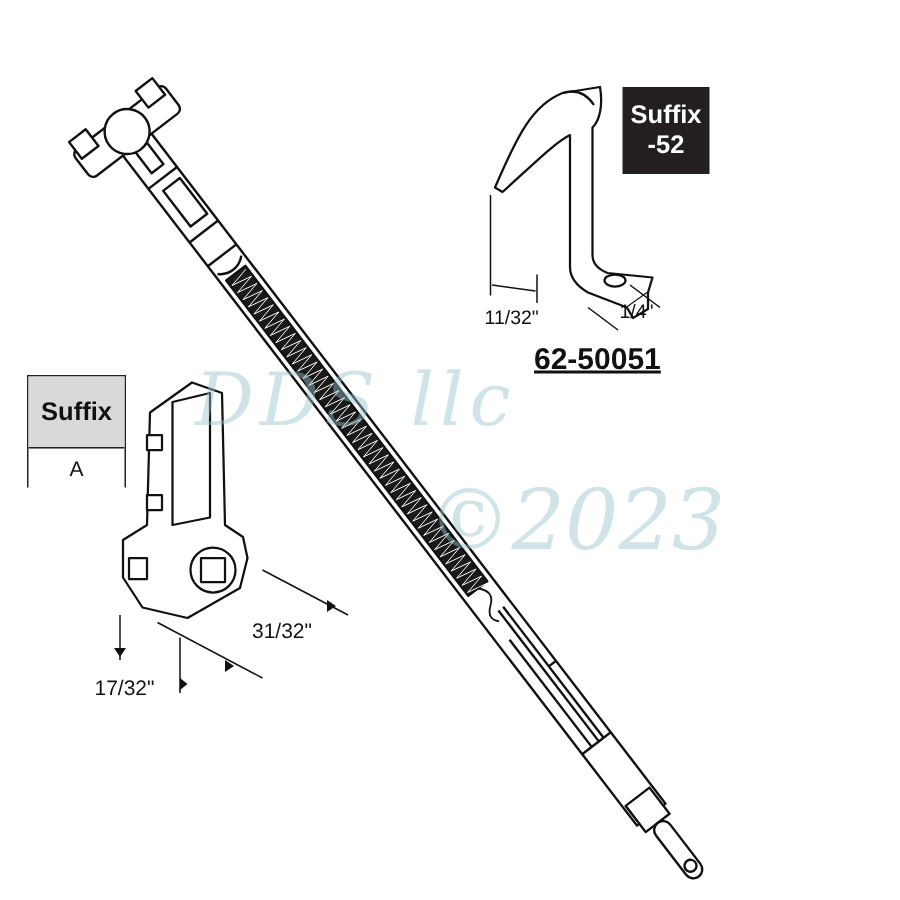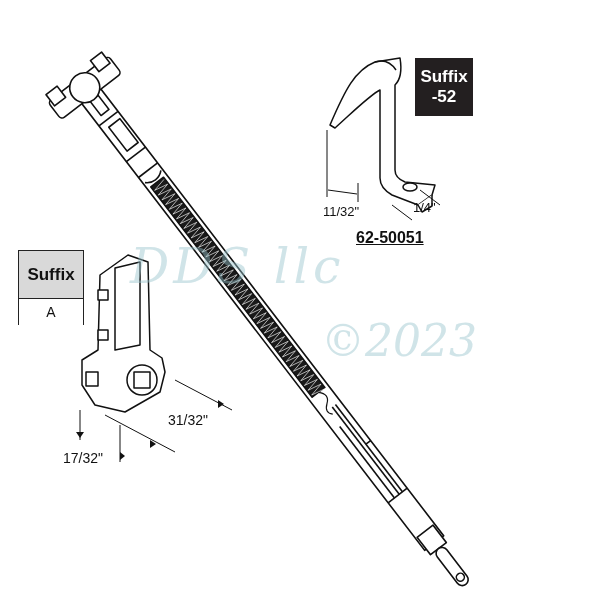--- a/index.html
+++ b/index.html
@@ -1,20 +1,20 @@
 <!DOCTYPE html>
 <html><head>
   <meta charset="utf-8">
   <style>
     html, body { margin: 0; padding: 0; background: #ffffff; }
     body { width: 600px; height: 600px; position: relative; overflow: hidden; font-family: "Liberation Sans", sans-serif; }
     #canvas { position: absolute; left: 0; top: 0; width: 600px; height: 600px; }
     .txt { position: absolute; color: #111; font-family: "Liberation Sans", sans-serif; }
     .dim { font-size: 13px; }
-    .part-number { position: absolute; left: 356px; top: 229px; font-size: 16px; font-weight: bold; text-decoration: underline; color: #111; }
+    .part-number { position: absolute; left: 356px; top: 229px; font-size: 20px; font-weight: bold; text-decoration: underline; color: #111; }
     .suffix-a { position: absolute; left: 18px; top: 250px; width: 64px; border-left: 1.5px solid #222; border-right: 1.5px solid #222; border-top: 1.5px solid #222; }
     .suffix-a .head { background: #d9d9d9; height: 47px; display: flex; align-items: center; justify-content: center; font-weight: bold; font-size: 17px; border-bottom: 1.5px solid #222; color: #111; }
     .suffix-a .val { height: 26px; display: flex; align-items: center; justify-content: center; font-size: 14px; color: #111; }
     .suffix-31 { position: absolute; left: 415px; top: 58px; width: 58px; height: 58px; background: #231f20; color: #fff; font-weight: bold; font-size: 17px; line-height: 20px; display: flex; flex-direction: column; align-items: center; justify-content: center; text-align: center; }
     .watermark { position: absolute; color: rgba(150, 195, 205, 0.45); font-family: "DejaVu Serif", serif; font-style: italic; pointer-events: none; }
   </style>
 </head>
 <body>
 
 <svg id="canvas" viewBox="0 0 600 600" xmlns="http://www.w3.org/2000/svg">
@@ -84,21 +84,21 @@
     <line x1="80" y1="410" x2="80" y2="440" stroke-width="1"></line>
     <line x1="120" y1="425" x2="120" y2="462" stroke-width="1"></line>
     <polygon points="76,432 80,438 84,432" fill="#111" stroke="none"></polygon>
     <polygon points="120,452 125,456 120,460" fill="#111" stroke="none"></polygon>
     <polygon points="218,400 224,404 218,408" fill="#111" stroke="none"></polygon>
     <polygon points="150,440 156,444 150,448" fill="#111" stroke="none"></polygon>
   </g>
 </svg>
 
 <div class="watermark" style="left:130px; top:238px; font-size:49px; letter-spacing:4px;">DDS llc</div>
-<div class="watermark" style="left:285px; top:315px; font-size:44px;margin-left:36px;">©2023</div>
+<div class="watermark" style="left:285px; top:315px; font-size:56px;">©2023</div>
 
 <div class="suffix-31">
   <span>Suffix</span>
   <span>-52</span>
 </div>
 
 <div class="txt dim" style="left:323px; top:204px;">11/32"</div>
 <div class="txt dim" style="left:413px; top:200px;">1/4"</div>
 <div class="part-number">62-50051</div>
 

